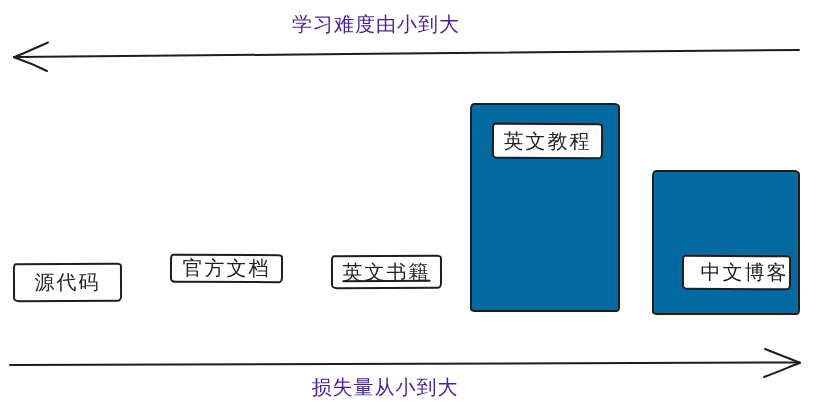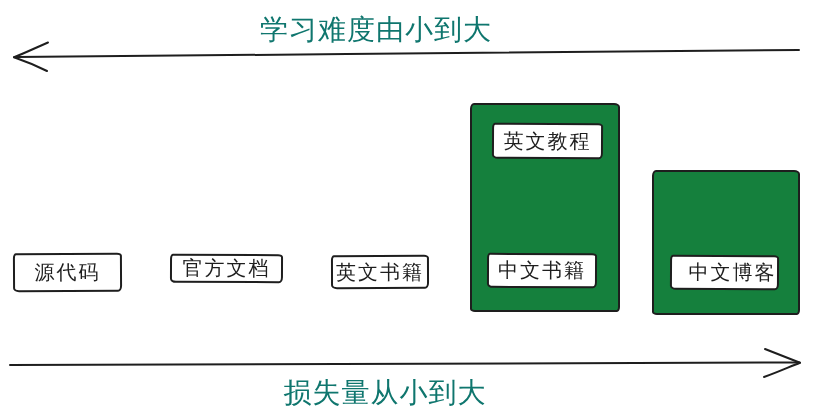--- a/index.html
+++ b/index.html
@@ -24,23 +24,23 @@
   }
   .arrows path {
     fill: none;
     stroke: #1e1e1e;
     stroke-width: 2;
     stroke-linecap: round;
   }
   .axis-label {
     position: absolute;
     transform: translateX(-50%);
-    font-size: 28px;
+    font-size: 20px;
     letter-spacing: 1px;
-    color: #0f766e;
+    color: #4c1d95;
     white-space: nowrap;
   }
   .axis-label.top { left: 376px; top: 11px; }
   .axis-label.bottom { left: 385px; top: 374px; }
   .box {
     position: absolute;
     border: 2px solid #1e1e1e;
     border-radius: 3px 5px 4px 6px / 5px 3px 6px 4px;
     background: #ffffff;
     display: flex;
@@ -49,36 +49,36 @@
     font-size: 20px;
     letter-spacing: 2px;
     color: #1e1e1e;
     box-sizing: border-box;
     white-space: nowrap;
   }
   .group {
     position: absolute;
     border: 2px solid #1e1e1e;
     border-radius: 4px 6px 3px 5px / 6px 4px 5px 3px;
-    background: #15803d;
+    background: #0369a1;
     box-sizing: border-box;
   }
   
-  .b-source   { left: 13px;  top: 253px; width: 109px; height: 39px; transform: rotate(-0.3deg); }
+  .b-source   { left: 13px;  top: 263px; width: 109px; height: 39px; transform: rotate(-0.3deg); }
   .b-official { left: 170px; top: 254px; width: 113px; height: 29px; transform: rotate(0.2deg); }
-  .b-enbooks  { left: 331px; top: 255px; width: 98px; height: 34px; transform: rotate(-0.2deg); }
+  .b-enbooks  { left: 331px; top: 255px; width: 111px; height: 34px; transform: rotate(-0.2deg); text-decoration: underline; }
   
   .g1 { left: 470px; top: 103px; width: 150px; height: 209px; }
   .g1 .i1 { left: 20px; top: 18px;  width: 111px; height: 36px; transform: rotate(0.3deg); }
   .g1 .i2 { left: 16px; top: 83px;  width: 110px; height: 37px; transform: rotate(-0.3deg); }
   .g1 .i3 { left: 15px; top: 148px; width: 110px; height: 35px; transform: rotate(0.2deg); }
   
   .g2 { left: 652px; top: 170px; width: 148px; height: 145px; }
   .g2 .i1 { left: 16px; top: 16px; width: 109px; height: 35px; transform: rotate(-0.2deg); }
-  .g2 .i2 { left: 16px; top: 83px; width: 109px; height: 35px; transform: rotate(0.3deg); padding-left: 16px; }
+  .g2 .i2 { left: 28px; top: 83px; width: 109px; height: 35px; transform: rotate(0.3deg); padding-left: 16px; }
 </style>
 </head>
 <body>
 
 <div class="canvas">
 
   <svg class="arrows" viewBox="0 0 813 414">
 
     <g>
       <path d="M 799 50 C 530 52 280 55 16 57"></path>
@@ -96,21 +96,20 @@
   <div class="axis-label top">学习难度由小到大</div>
 
   <div class="box b-source">源代码</div>
 
   <div class="box b-official">官方文档</div>
 
   <div class="box b-enbooks">英文书籍</div>
 
   <div class="group g1">
     <div class="box i1">英文教程</div>
-    <div class="box i3">中文书籍</div>
   </div>
 
   <div class="group g2">
     <div class="box i2">中文博客</div>
   </div>
 
   <div class="axis-label bottom">损失量从小到大</div>
 
 </div>
 

